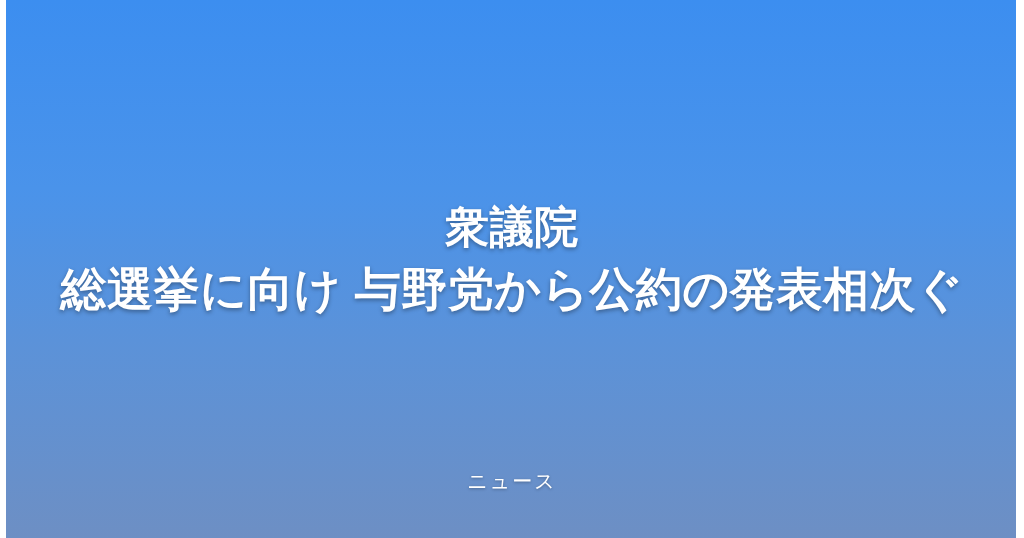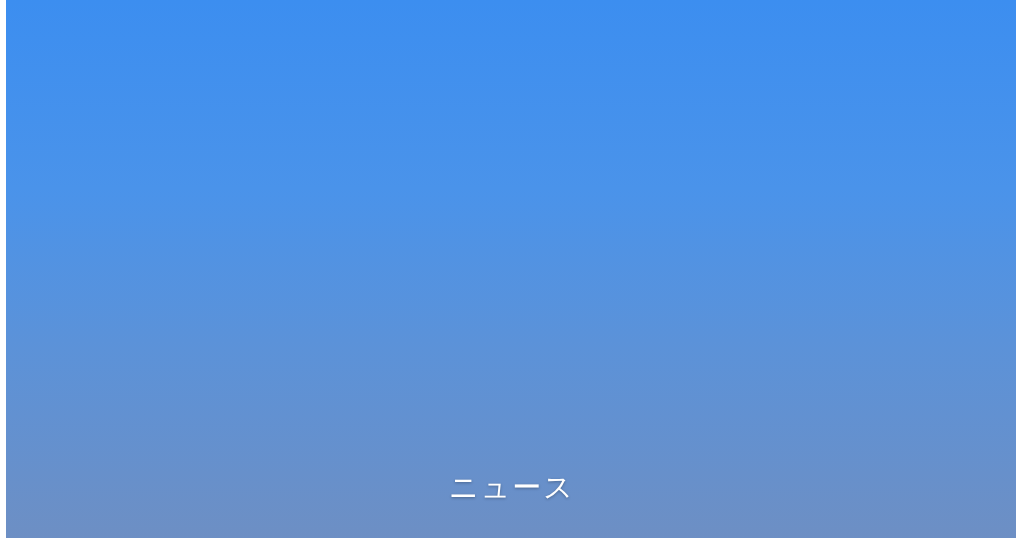--- a/index.html
+++ b/index.html
@@ -55,30 +55,34 @@
   .title-line-2 {
     font-size: 46px;
   }
   .caption {
     position: absolute;
     left: 0;
     top: 468px;
     width: 1024px;
     text-align: center;
     color: #ffffff;
-    font-size: 29px;
+    font-size: 20px;
     font-weight: 400;
     letter-spacing: 2px;
     text-shadow: 0 1px 3px rgba(0, 0, 0, 0.3);
   }
 </style>
 </head>
 <body>
 
 <div class="stage">
 
   <div class="edge-left"></div>
   <div class="edge-right"></div>
 
+  <div class="title-block">
+    <span class="title-line title-line-1">衆議院</span>
+    <span class="title-line title-line-2">総選挙に向け 与野党から公約の発表相次ぐ</span>
+  </div>
 
   <div class="caption">ニュース</div>
 
 </div>
 
 </body></html>

